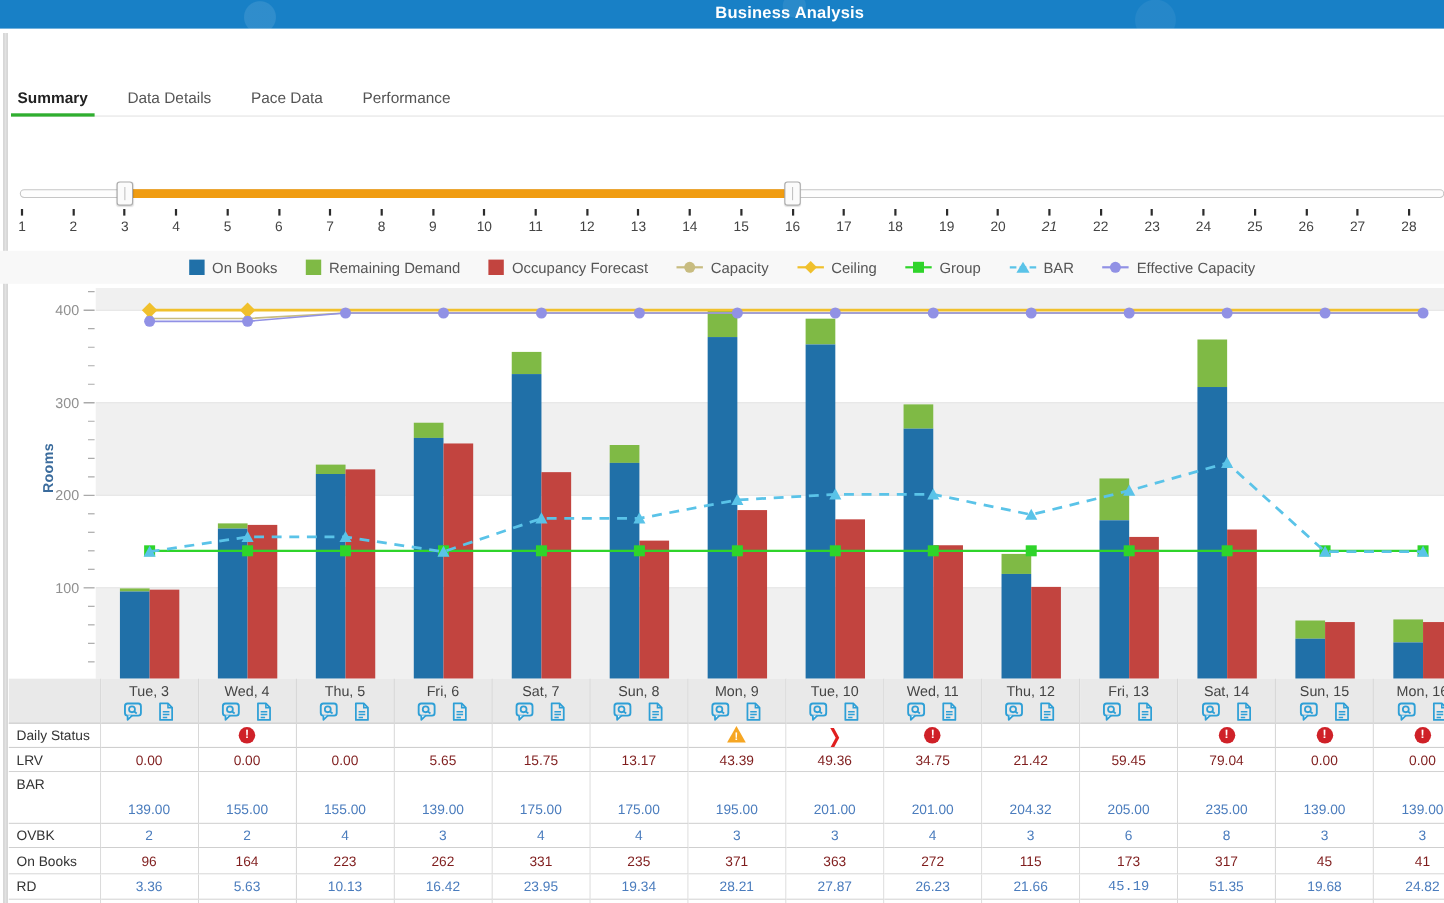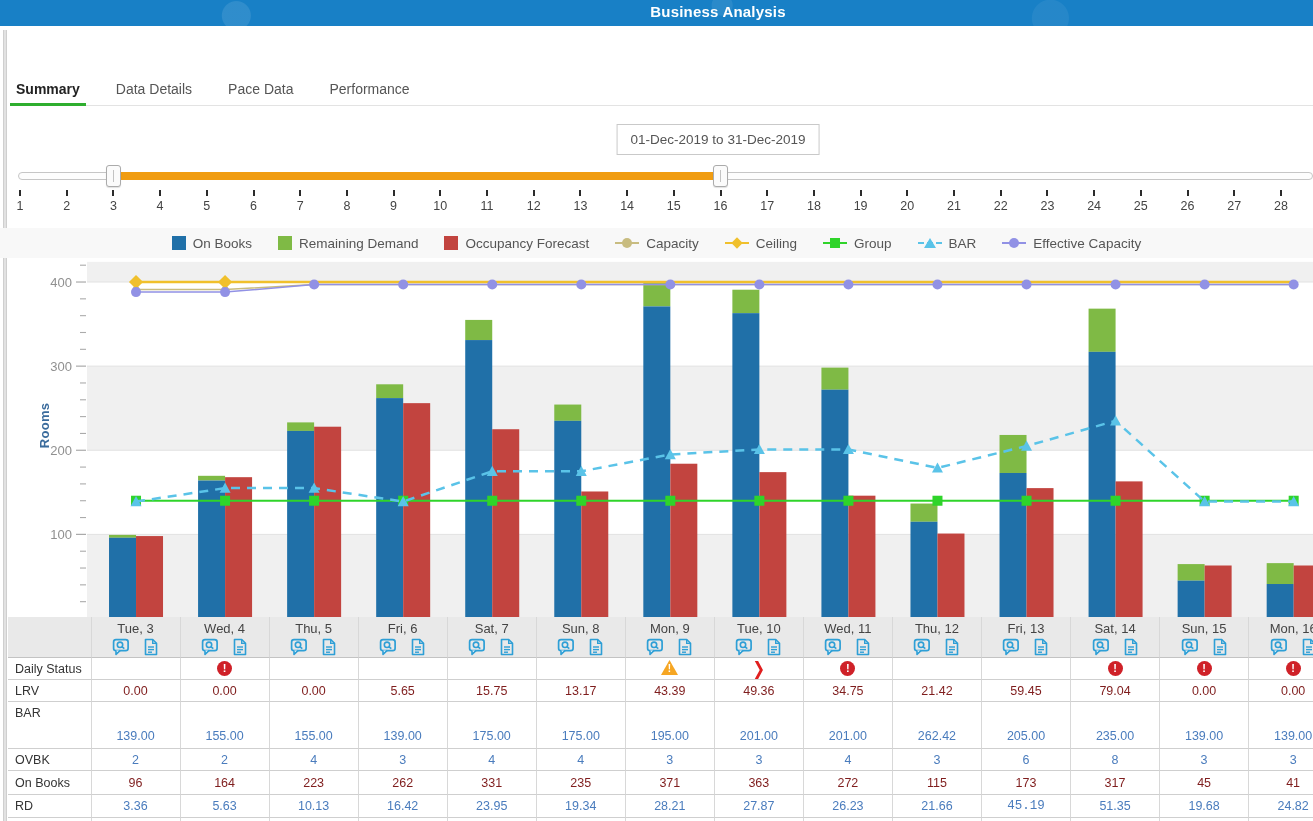--- a/index.html
+++ b/index.html
@@ -93,23 +93,20 @@
   <div class="left-rail"></div>
 
 
   <div class="tabs" id="tabs">
       <div class="tab first active">Summary</div>
       <div class="tab">Data Details</div>
       <div class="tab">Pace Data</div>
       <div class="tab">Performance</div>
     </div>
 
-  <div class="daterange">
-    <span>01-Dec-2019 to 31-Dec-2019</span>
-  </div>
 
   <div class="slider" id="slider">
       <div class="track"></div>
       <div class="range-fill" style="left: 113.4px; width: 607.1px;"></div>
       <div class="s-tick" style="left: 19px;"></div>
       <div class="s-num" style="left: 5px;">1</div>
       <div class="s-tick" style="left: 65.7px;"></div>
       <div class="s-num" style="left: 51.7px;">2</div>
       <div class="s-tick" style="left: 112.4px;"></div>
       <div class="s-num" style="left: 98.4px;">3</div>
@@ -141,21 +138,21 @@
       <div class="s-num" style="left: 705.5px;">16</div>
       <div class="s-tick" style="left: 766.2px;"></div>
       <div class="s-num" style="left: 752.2px;">17</div>
       <div class="s-tick" style="left: 812.9px;"></div>
       <div class="s-num" style="left: 798.9px;">18</div>
       <div class="s-tick" style="left: 859.6px;"></div>
       <div class="s-num" style="left: 845.6px;">19</div>
       <div class="s-tick" style="left: 906.3px;"></div>
       <div class="s-num" style="left: 892.3px;">20</div>
       <div class="s-tick" style="left: 953px;"></div>
-      <div class="s-num" style="left: 939px;">21</div>
+      <div class="s-num" style="left: 939px; font-style: italic;">21</div>
       <div class="s-tick" style="left: 999.7px;"></div>
       <div class="s-num" style="left: 985.7px;">22</div>
       <div class="s-tick" style="left: 1046.4px;"></div>
       <div class="s-num" style="left: 1032.4px;">23</div>
       <div class="s-tick" style="left: 1093.1px;"></div>
       <div class="s-num" style="left: 1079.1px;">24</div>
       <div class="s-tick" style="left: 1139.8px;"></div>
       <div class="s-num" style="left: 1125.8px;">25</div>
       <div class="s-tick" style="left: 1186.5px;"></div>
       <div class="s-num" style="left: 1172.5px;">26</div>
@@ -664,21 +661,21 @@
       <div class="cell lab labtop" style="height: 47px;">BAR</div>
       <div class="cell blue vbot" style="height: 47px;">139.00</div>
       <div class="cell blue vbot" style="height: 47px;">155.00</div>
       <div class="cell blue vbot" style="height: 47px;">155.00</div>
       <div class="cell blue vbot" style="height: 47px;">139.00</div>
       <div class="cell blue vbot" style="height: 47px;">175.00</div>
       <div class="cell blue vbot" style="height: 47px;">175.00</div>
       <div class="cell blue vbot" style="height: 47px;">195.00</div>
       <div class="cell blue vbot" style="height: 47px;">201.00</div>
       <div class="cell blue vbot" style="height: 47px;">201.00</div>
-      <div class="cell blue vbot" style="height: 47px;">262.42</div>
+      <div class="cell blue vbot" style="height: 47px;">204.32</div>
       <div class="cell blue vbot" style="height: 47px;">205.00</div>
       <div class="cell blue vbot" style="height: 47px;">235.00</div>
       <div class="cell blue vbot" style="height: 47px;">139.00</div>
       <div class="cell blue vbot" style="height: 47px;">139.00</div>
       <div class="cell lab" style="height: 22px;">OVBK</div>
       <div class="cell blue" style="height: 22px;">2</div>
       <div class="cell blue" style="height: 22px;">2</div>
       <div class="cell blue" style="height: 22px;">4</div>
       <div class="cell blue" style="height: 22px;">3</div>
       <div class="cell blue" style="height: 22px;">4</div>

